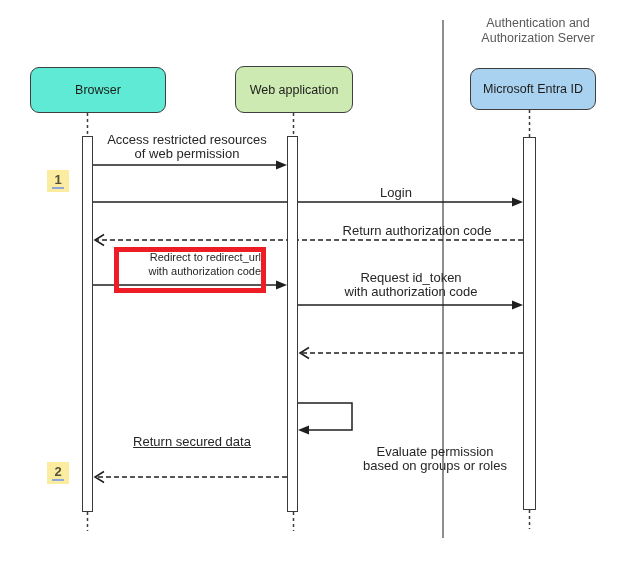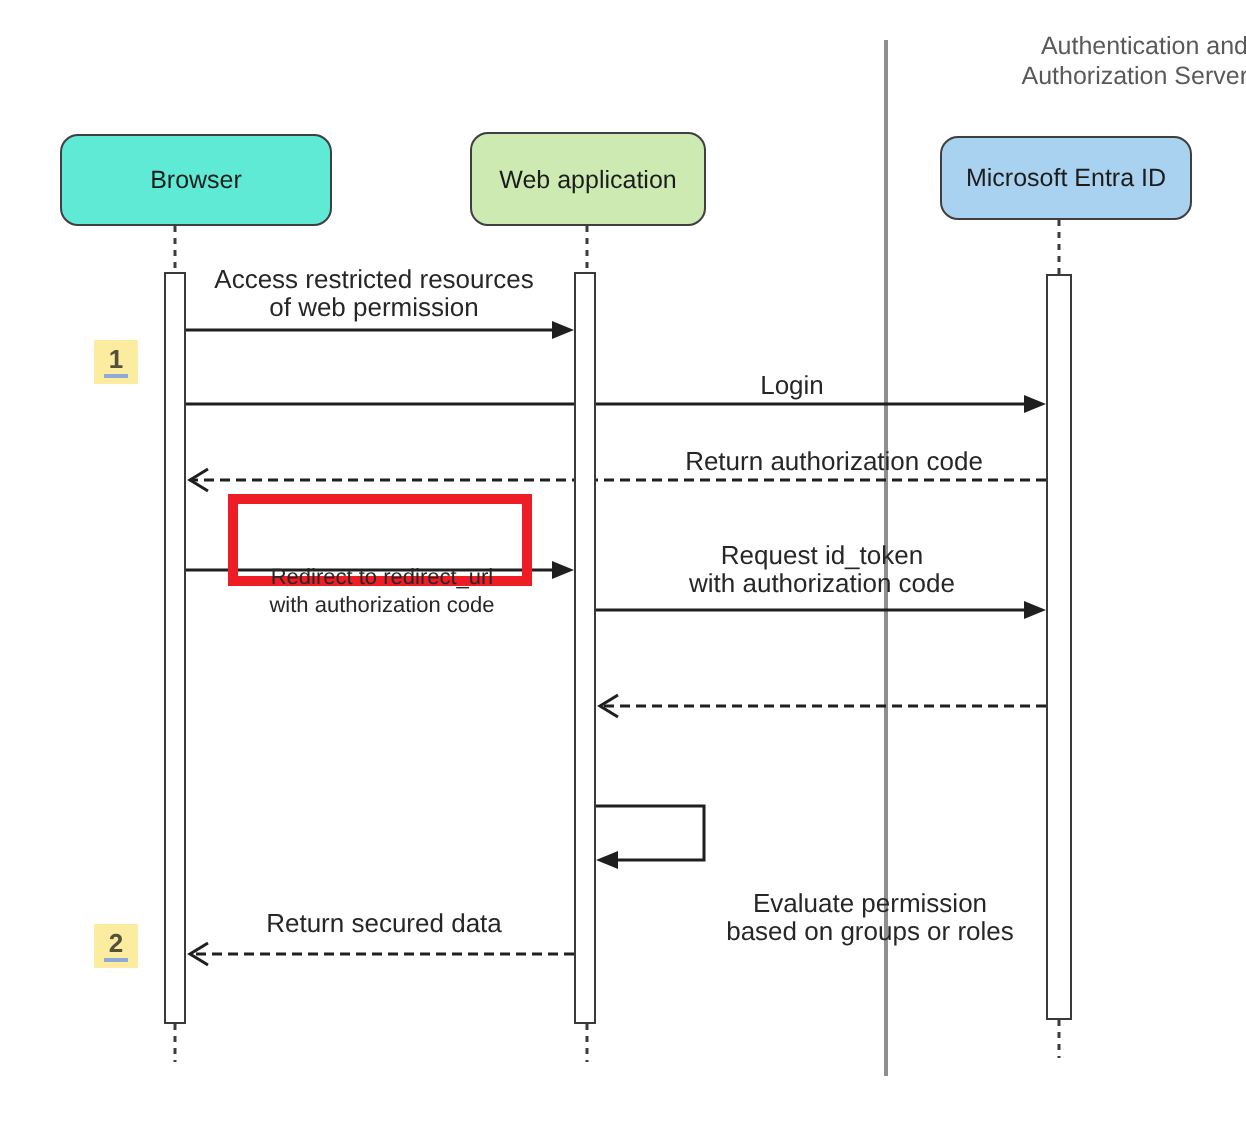--- a/index.html
+++ b/index.html
@@ -4,21 +4,21 @@
 <style>
   html,body{margin:0;padding:0;background:#ffffff;}
   .canvas{
     position:relative;width:623px;height:568px;background:#ffffff;
     font-family:"Liberation Sans","DejaVu Sans",sans-serif;color:#2b2b2b;
     overflow:hidden;
   }
   .abs{position:absolute;}
   
   .server-header{
-    left:452px;top:16px;width:172px;text-align:right;
+    left:452px;top:16px;width:172px;text-align:center;
     font-size:12.5px;line-height:15px;color:#595959;
   }
   .divider{left:442px;top:20px;width:2px;height:518px;background:#8f8f8f;}
   
   .actor{
     box-sizing:border-box;border:1.6px solid #3f3f3f;border-radius:9px;
     display:flex;align-items:center;justify-content:center;
     font-size:12.5px;color:#1c1c1c;z-index:3;
   }
   .actor-browser{left:30px;top:67px;width:136px;height:46px;background:#5eead4;}
@@ -36,21 +36,21 @@
     font-size:13px;line-height:13.5px;text-align:center;color:#262626;z-index:4;
     background:transparent;
   }
   
   .highlight-box{
     left:114px;top:247px;width:152px;height:46px;box-sizing:border-box;
     border:5px solid #ee1c25;z-index:5;background:transparent;
   }
   .highlight-text{
     left:121px;top:251px;width:140px;font-size:11px;line-height:13.5px;
-    text-align:center;color:#262626;z-index:6;margin-top:32px;
+    text-align:right;color:#262626;z-index:6;
   }
   
   .step-badge{
     width:22px;height:22px;background:#fcec9f;z-index:4;
     display:flex;align-items:center;justify-content:center;
     font-size:13px;font-weight:600;color:#55503c;
   }
   .step-badge span{border-bottom:2.5px solid #8fa8d8;padding:0 2px;line-height:14px;}
   .step-1{left:47px;top:170px;}
   .step-2{left:47px;top:462px;}
@@ -139,21 +139,21 @@
     <div>Request id_token</div>
     <div>with authorization code</div>
   </div>
 
 
   <div class="abs msg-label" style="left:355px;top:400px;width:160px;margin-top:45px;">
     <div>Evaluate permission</div>
     <div>based on groups or roles</div>
   </div>
 
-  <div class="abs msg-label" style="left:112px;top:455px;width:160px;">
+  <div class="abs msg-label" style="left:112px;top:435px;width:160px;text-decoration:underline;">
     <div>Return secured data</div>
   </div>
 
   <div class="abs step-badge step-1">
     <span>1</span>
   </div>
   <div class="abs step-badge step-2">
     <span>2</span>
   </div>
 

